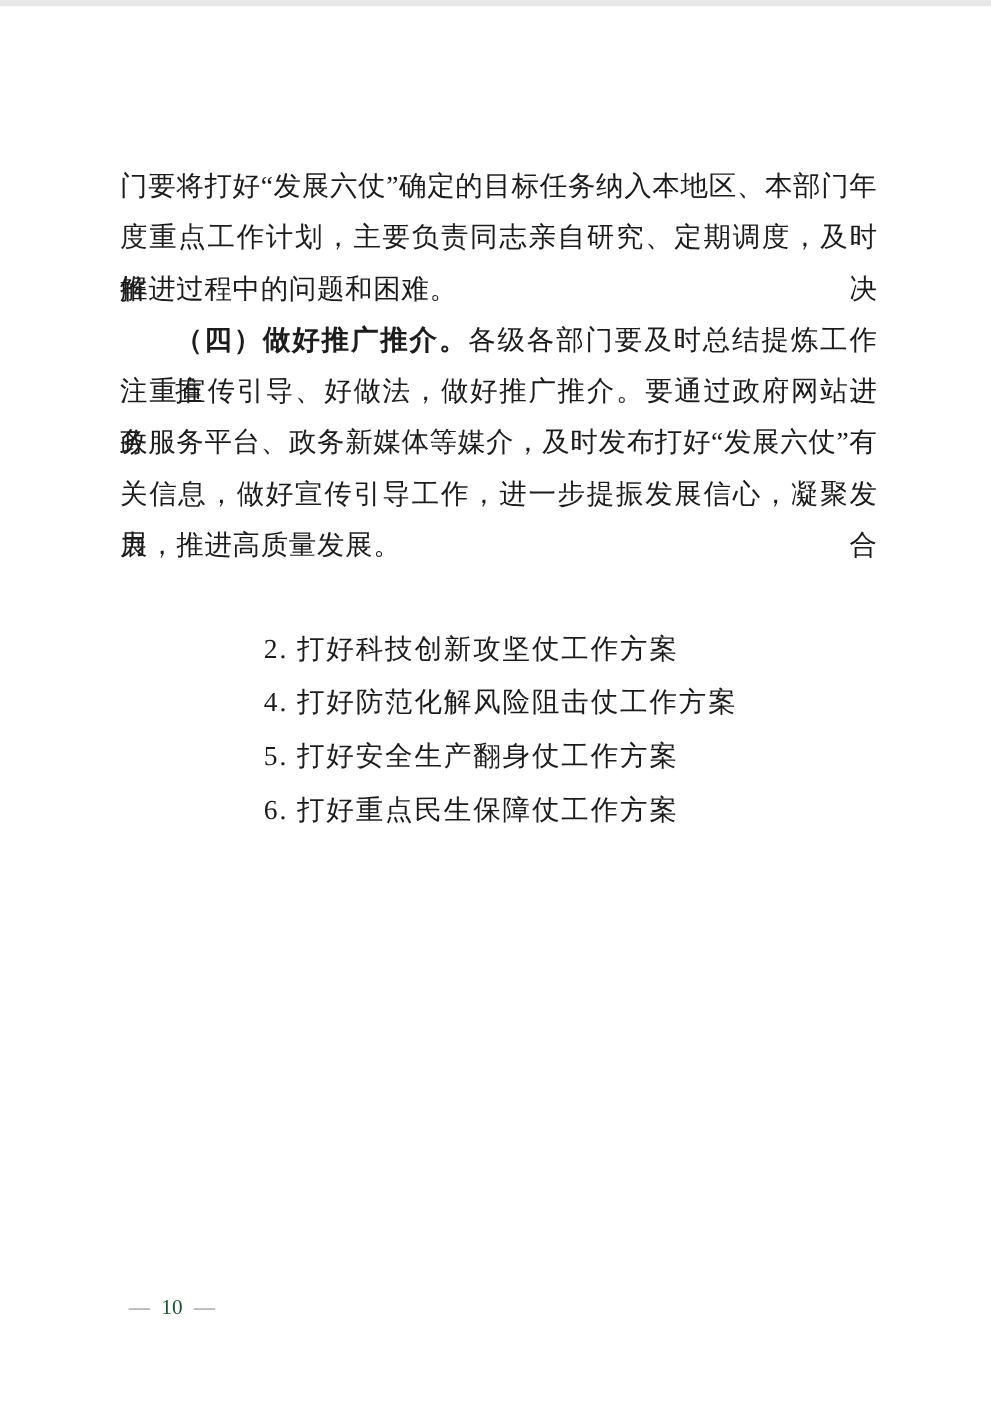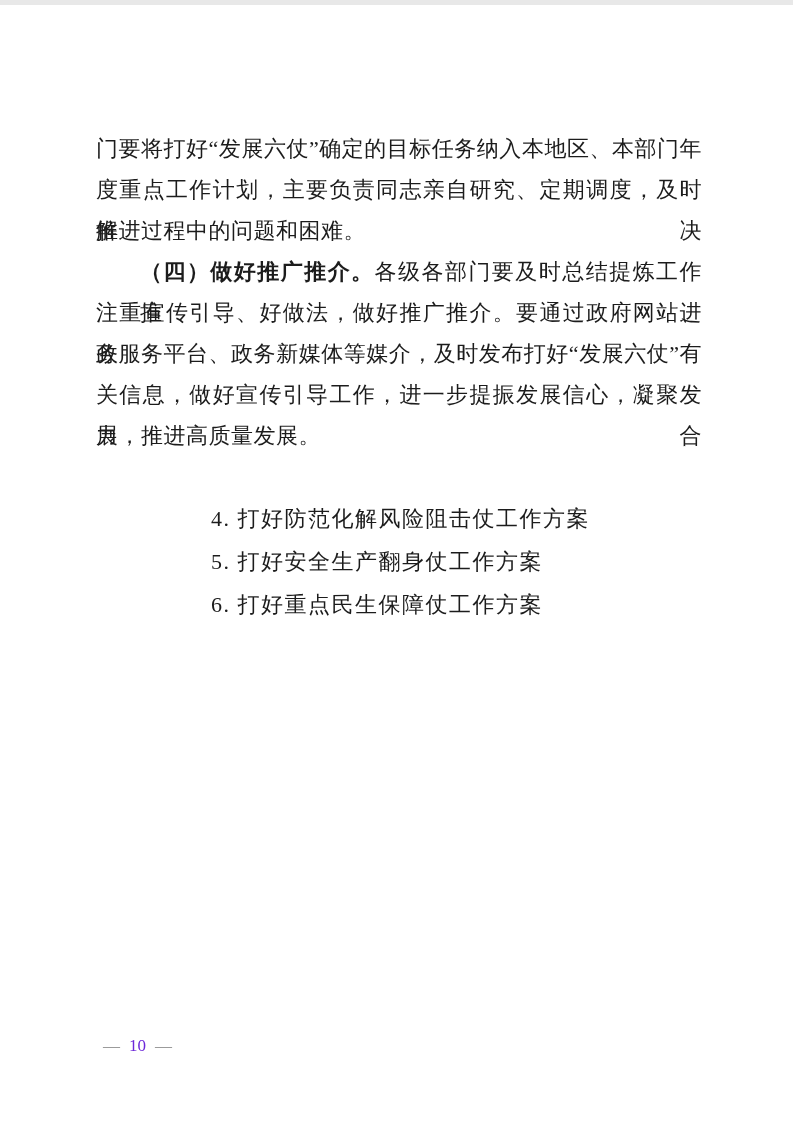--- a/index.html
+++ b/index.html
@@ -60,21 +60,21 @@
     left: 103px;
     top: 1031px;
     display: flex;
     align-items: center;
     gap: 9px;
     font-size: 17px;
     color: #555;
     letter-spacing: 0;
   }
   .footer .dash { color: #8a8a8a; }
-  .footer .num { color: #6d28d9; }
+  .footer .num { color: #14532d; }
 </style>
 </head>
 <body>
 
 <div class="page">
 
   <div class="body-text">
 
     <div class="line full">门要将打好“发展六仗”确定的目标任务纳入本地区、本部门年</div>
     <div class="line full">度重点工作计划，主要负责同志亲自研究、定期调度，及时解决</div>
@@ -84,20 +84,23 @@
       <span class="heading-bold">（四）做好推广推介。</span><span>各级各部门要及时总结提炼工作推进</span>
     </div>
     <div class="line full">注重宣传引导、好做法，做好推广推介。要通过政府网站、政</div>
     <div class="line full">务服务平台、政务新媒体等媒介，及时发布打好“发展六仗”有</div>
     <div class="line full">关信息，做好宣传引导工作，进一步提振发展信心，凝聚发展合</div>
     <div class="line">力，推进高质量发展。</div>
   </div>
 
   <div class="attachments">
     <div class="att-row cont">
+      <span>2. 打好科技创新攻坚仗工作方案</span>
+    </div>
+    <div class="att-row cont">
       <span>4. 打好防范化解风险阻击仗工作方案</span>
     </div>
     <div class="att-row cont">
       <span>5. 打好安全生产翻身仗工作方案</span>
     </div>
     <div class="att-row cont">
       <span>6. 打好重点民生保障仗工作方案</span>
     </div>
   </div>
 

